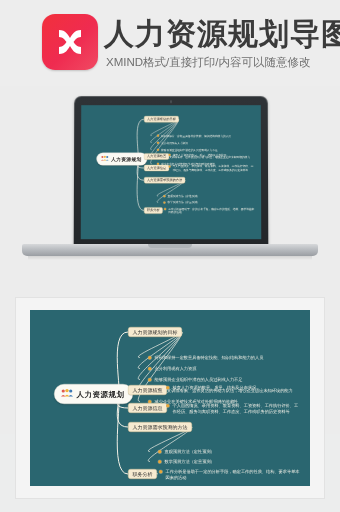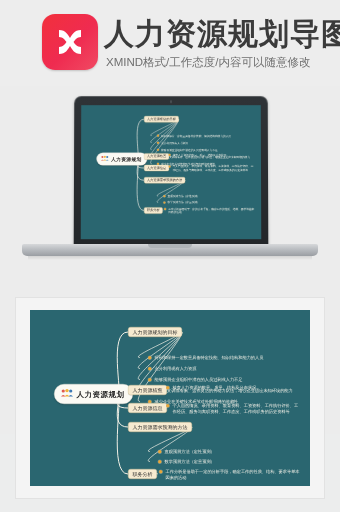--- a/index.html
+++ b/index.html
@@ -98,21 +98,21 @@
 
   <div class="header">
     <div class="logo">
       <div class="glyph">
         <svg width="36" height="36" viewBox="0 0 36 36" aria-hidden="true">
           <path d="M7 6 C14 6 16 11 18 14 C20 11 22 6 29 6 L29 13 C25 13 23 16 21.5 18 C23 20 25 23 29 23 L29 30 C22 30 20 25 18 22 C16 25 14 30 7 30 L7 23 C11 23 13 20 14.5 18 C13 16 11 13 7 13 Z" fill="#ffffff"></path>
         </svg>
       </div>
     </div>
     <div class="title">人力资源规划导图</div>
-    <div class="subtitle">XMIND格式/工作态度/内容可以随意修改</div>
+    <div class="subtitle">XMIND格式/直接打印/内容可以随意修改</div>
   </div>
 
   <div class="laptop">
     <div class="lid">
       <div class="cam"></div>
       <div class="lid-screen">
         <div class="mm" style="transform:scale(0.3215);">
             <svg class="mm-svg" viewBox="0 0 560 352">
               <path d="M176,170 C186,170 156,44 196,44" fill="none" stroke="#f2f0e6" stroke-width="2"></path>
               <path d="M302,44 C320,44 194,95 220,95" fill="none" stroke="#f2f0e6" stroke-width="1.4"></path>

